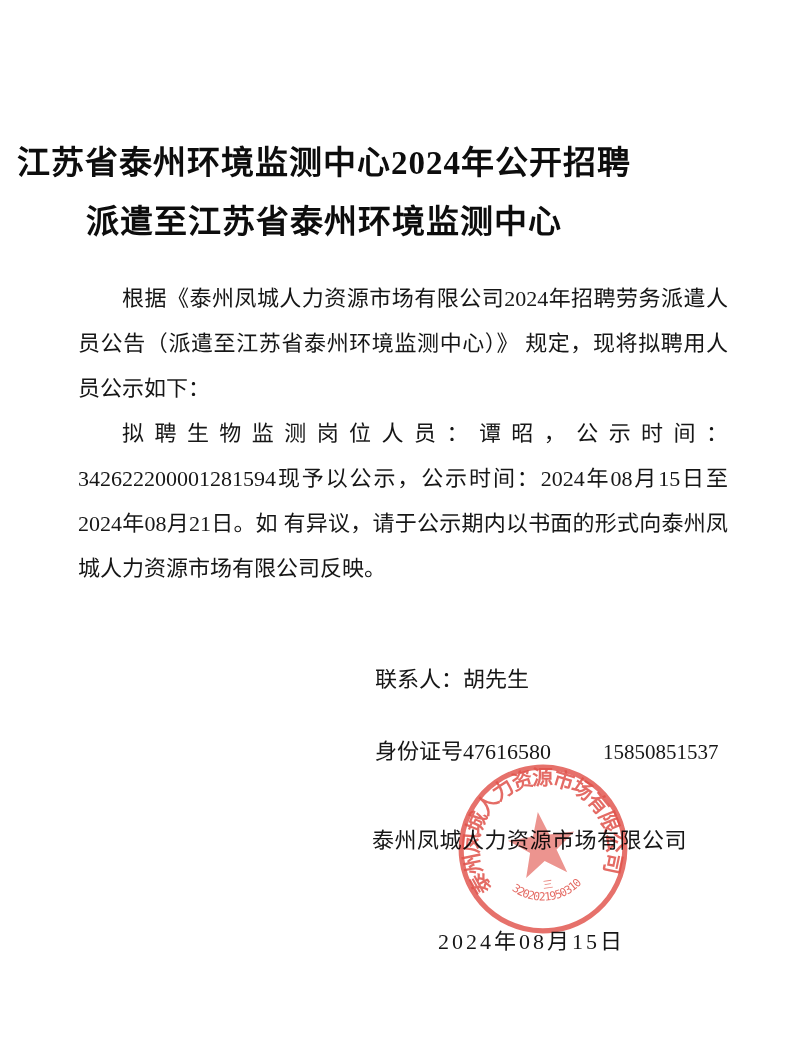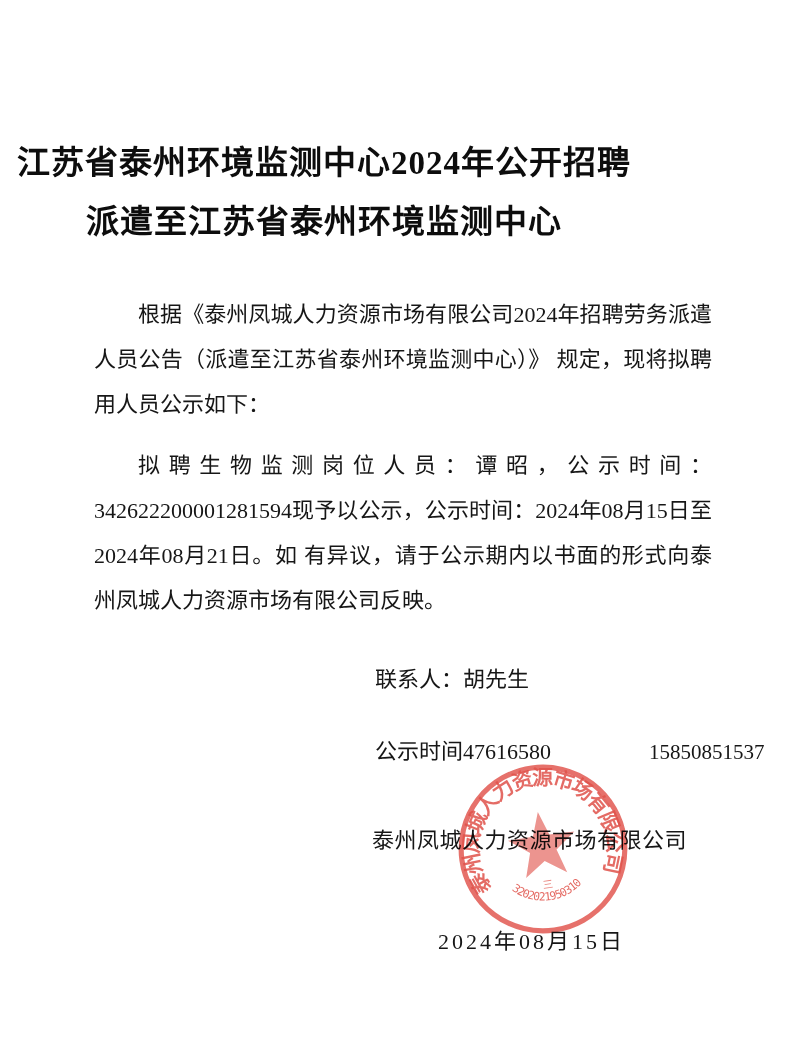--- a/index.html
+++ b/index.html
@@ -27,35 +27,35 @@
   .body-block{
     position:absolute;
     left:78px;top:276px;width:650px;
     font-size:22px;
     line-height:45px;
     text-align:justify;
     text-justify:inter-character;
     color:#161616;
   }
   .body-block p{
-    margin:16px;
+    margin:0;
     text-indent:2em;
   }
 
   .contact-block{
     position:absolute;
     left:375px;top:645px;width:400px;
     font-size:22px;
     color:#161616;
   }
   .contact-line{position:absolute;white-space:nowrap;}
   .line-person{top:16px;left:0;}
   .line-phone{top:88px;left:0;}
   .phone-alt{
-    margin-left:98px;
+    margin-left:52px;
     font-size:21px;
     font-family:"Liberation Serif","DejaVu Serif",serif;
   }
   .line-company{top:177px;left:-3px;letter-spacing:0.5px;}
   .line-date{top:278px;left:63px;letter-spacing:3px;}
 
   .seal{
     position:absolute;
     left:456px;top:762px;
     width:174px;height:174px;
@@ -75,21 +75,21 @@
   </div>
 
   <div class="body-block">
     <p>根据《泰州凤城人力资源市场有限公司2024年招聘劳务派遣人员公告（派遣至江苏省泰州环境监测中心）》 规定，现将拟聘用人员公示如下：</p>
     <p>拟聘生物监测岗位人员：谭昭，公示时间：342622200001281594现予以公示，公示时间：2024年08月15日至2024年08月21日。如 有异议，请于公示期内以书面的形式向泰州凤城人力资源市场有限公司反映。</p>
   </div>
 
   <div class="contact-block">
     <div class="contact-line line-person">联系人：胡先生</div>
     <div class="contact-line line-phone">
-      <span>公示时间</span><span>47616580</span><span class="phone-alt">15850851537</span>
+      <span>身份证号</span><span>47616580</span><span class="phone-alt">15850851537</span>
     </div>
     <div class="contact-line line-company">泰州凤城人力资源市场有限公司</div>
     <div class="contact-line line-date">2024年08月15日</div>
   </div>
 
   <svg class="seal" viewBox="0 0 168 168" xmlns="http://www.w3.org/2000/svg">
     <defs>
       <path id="ringPath" d="M 30.3 115 A 62 62 0 1 1 137.7 115" fill="none"></path>
       <path id="codePath" d="M 45.7 116 A 50 50 0 0 0 122.3 116" fill="none"></path>
     </defs>

